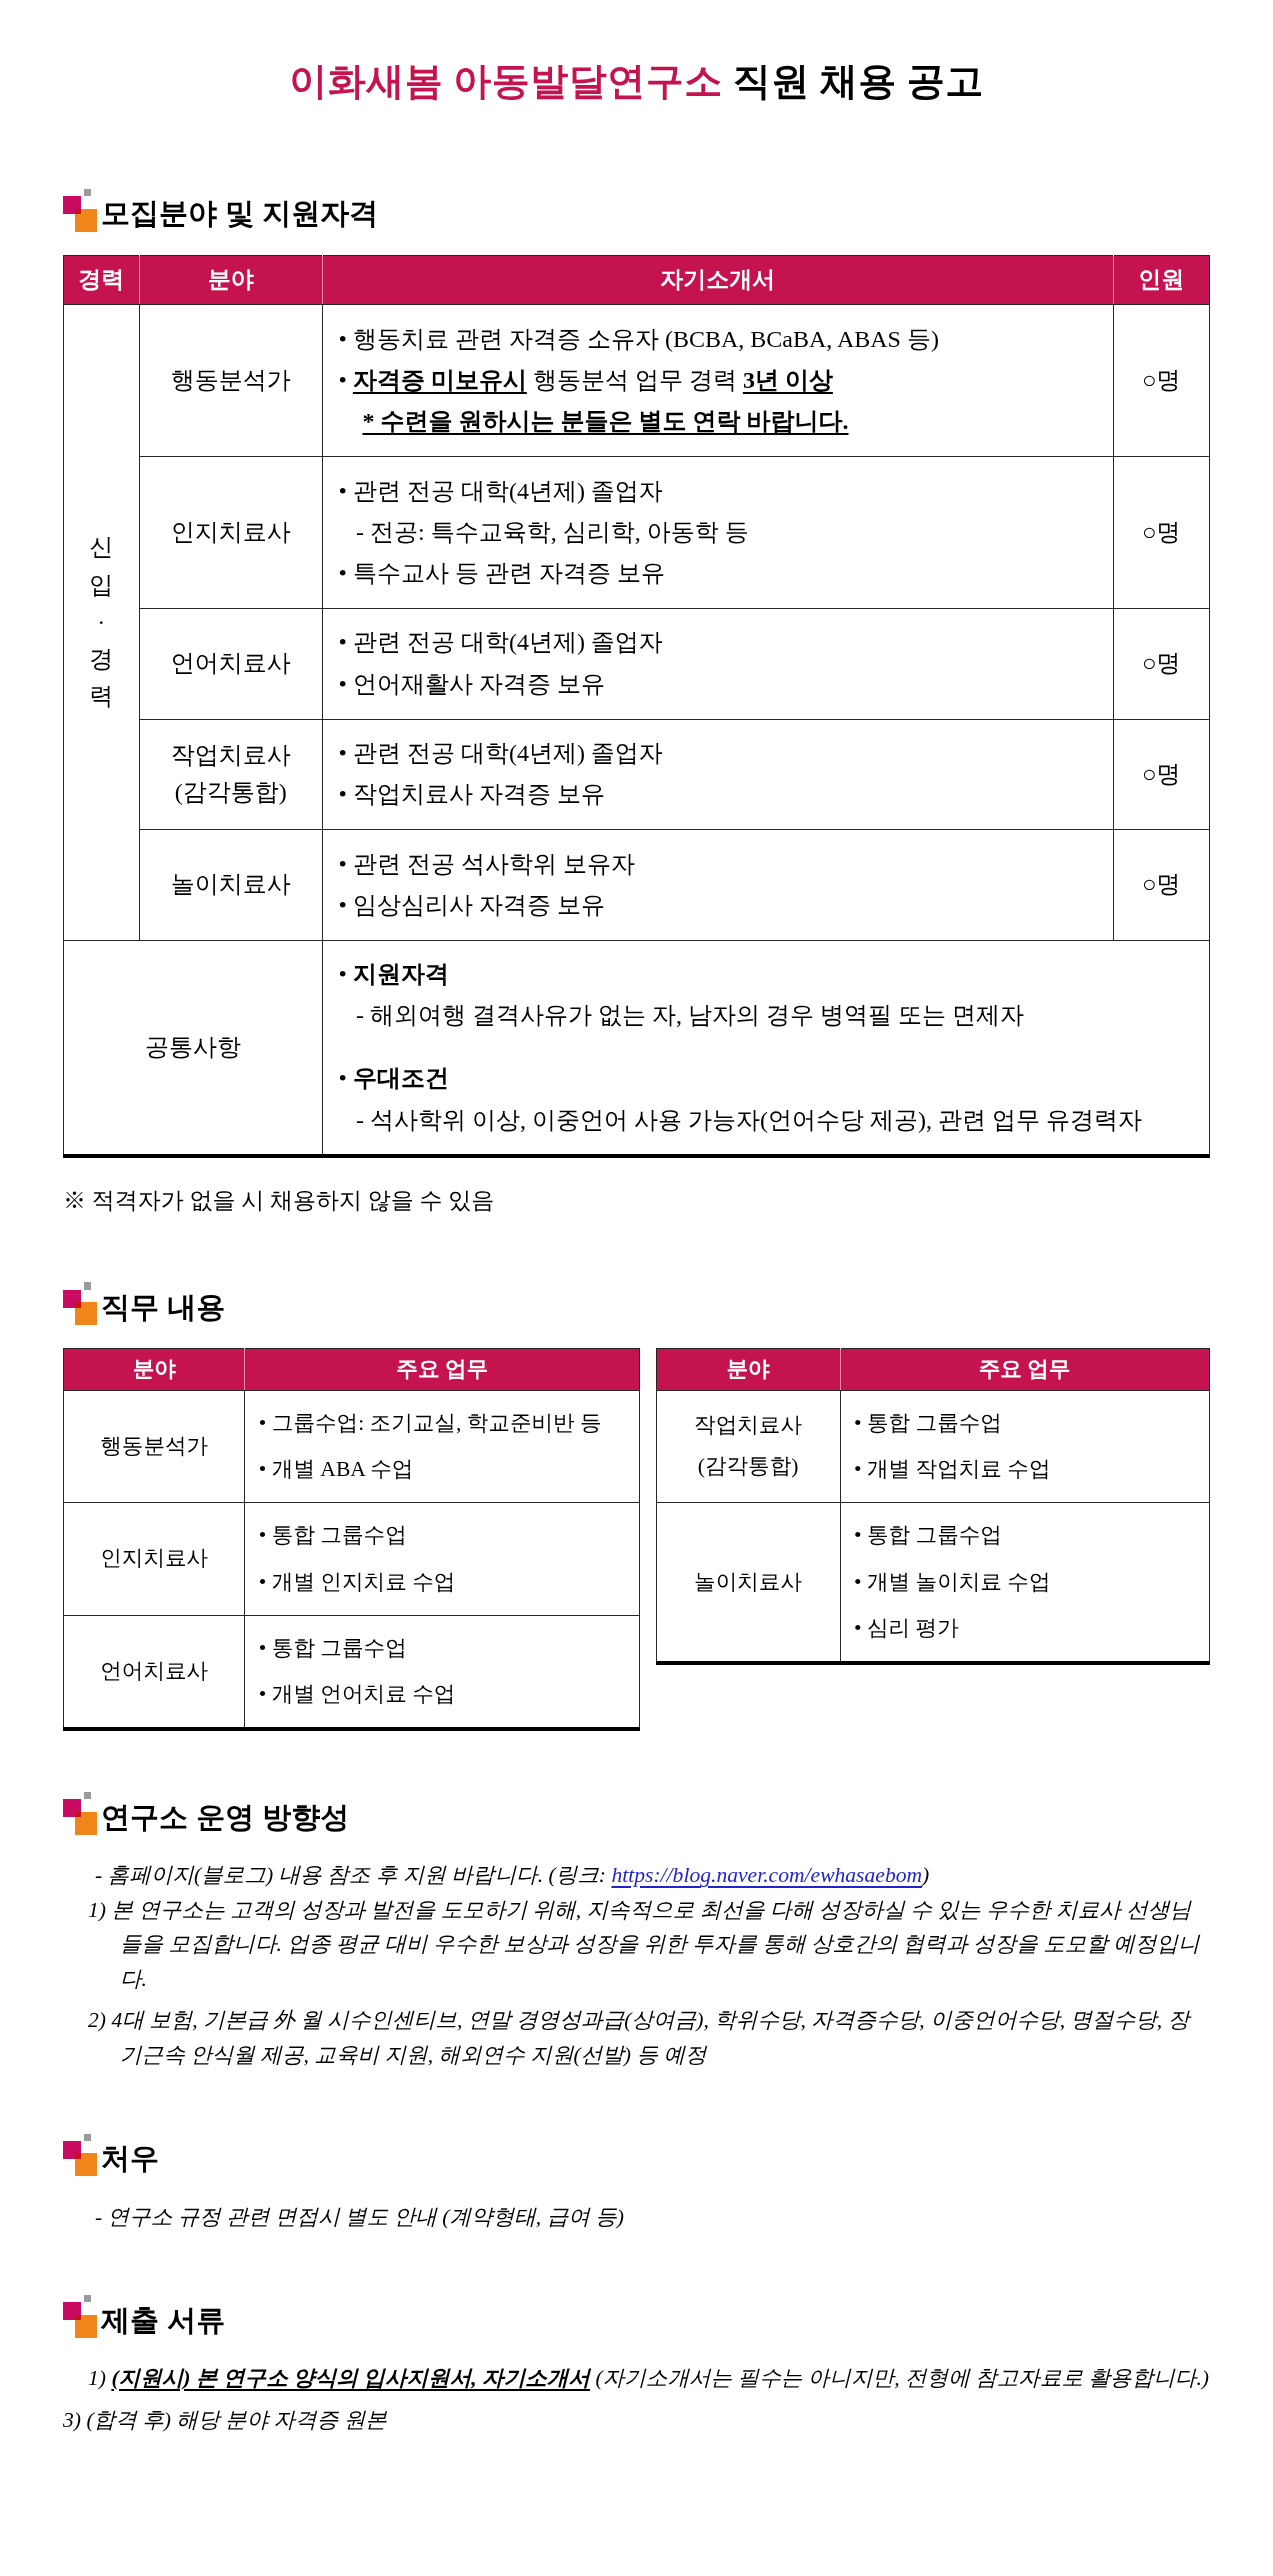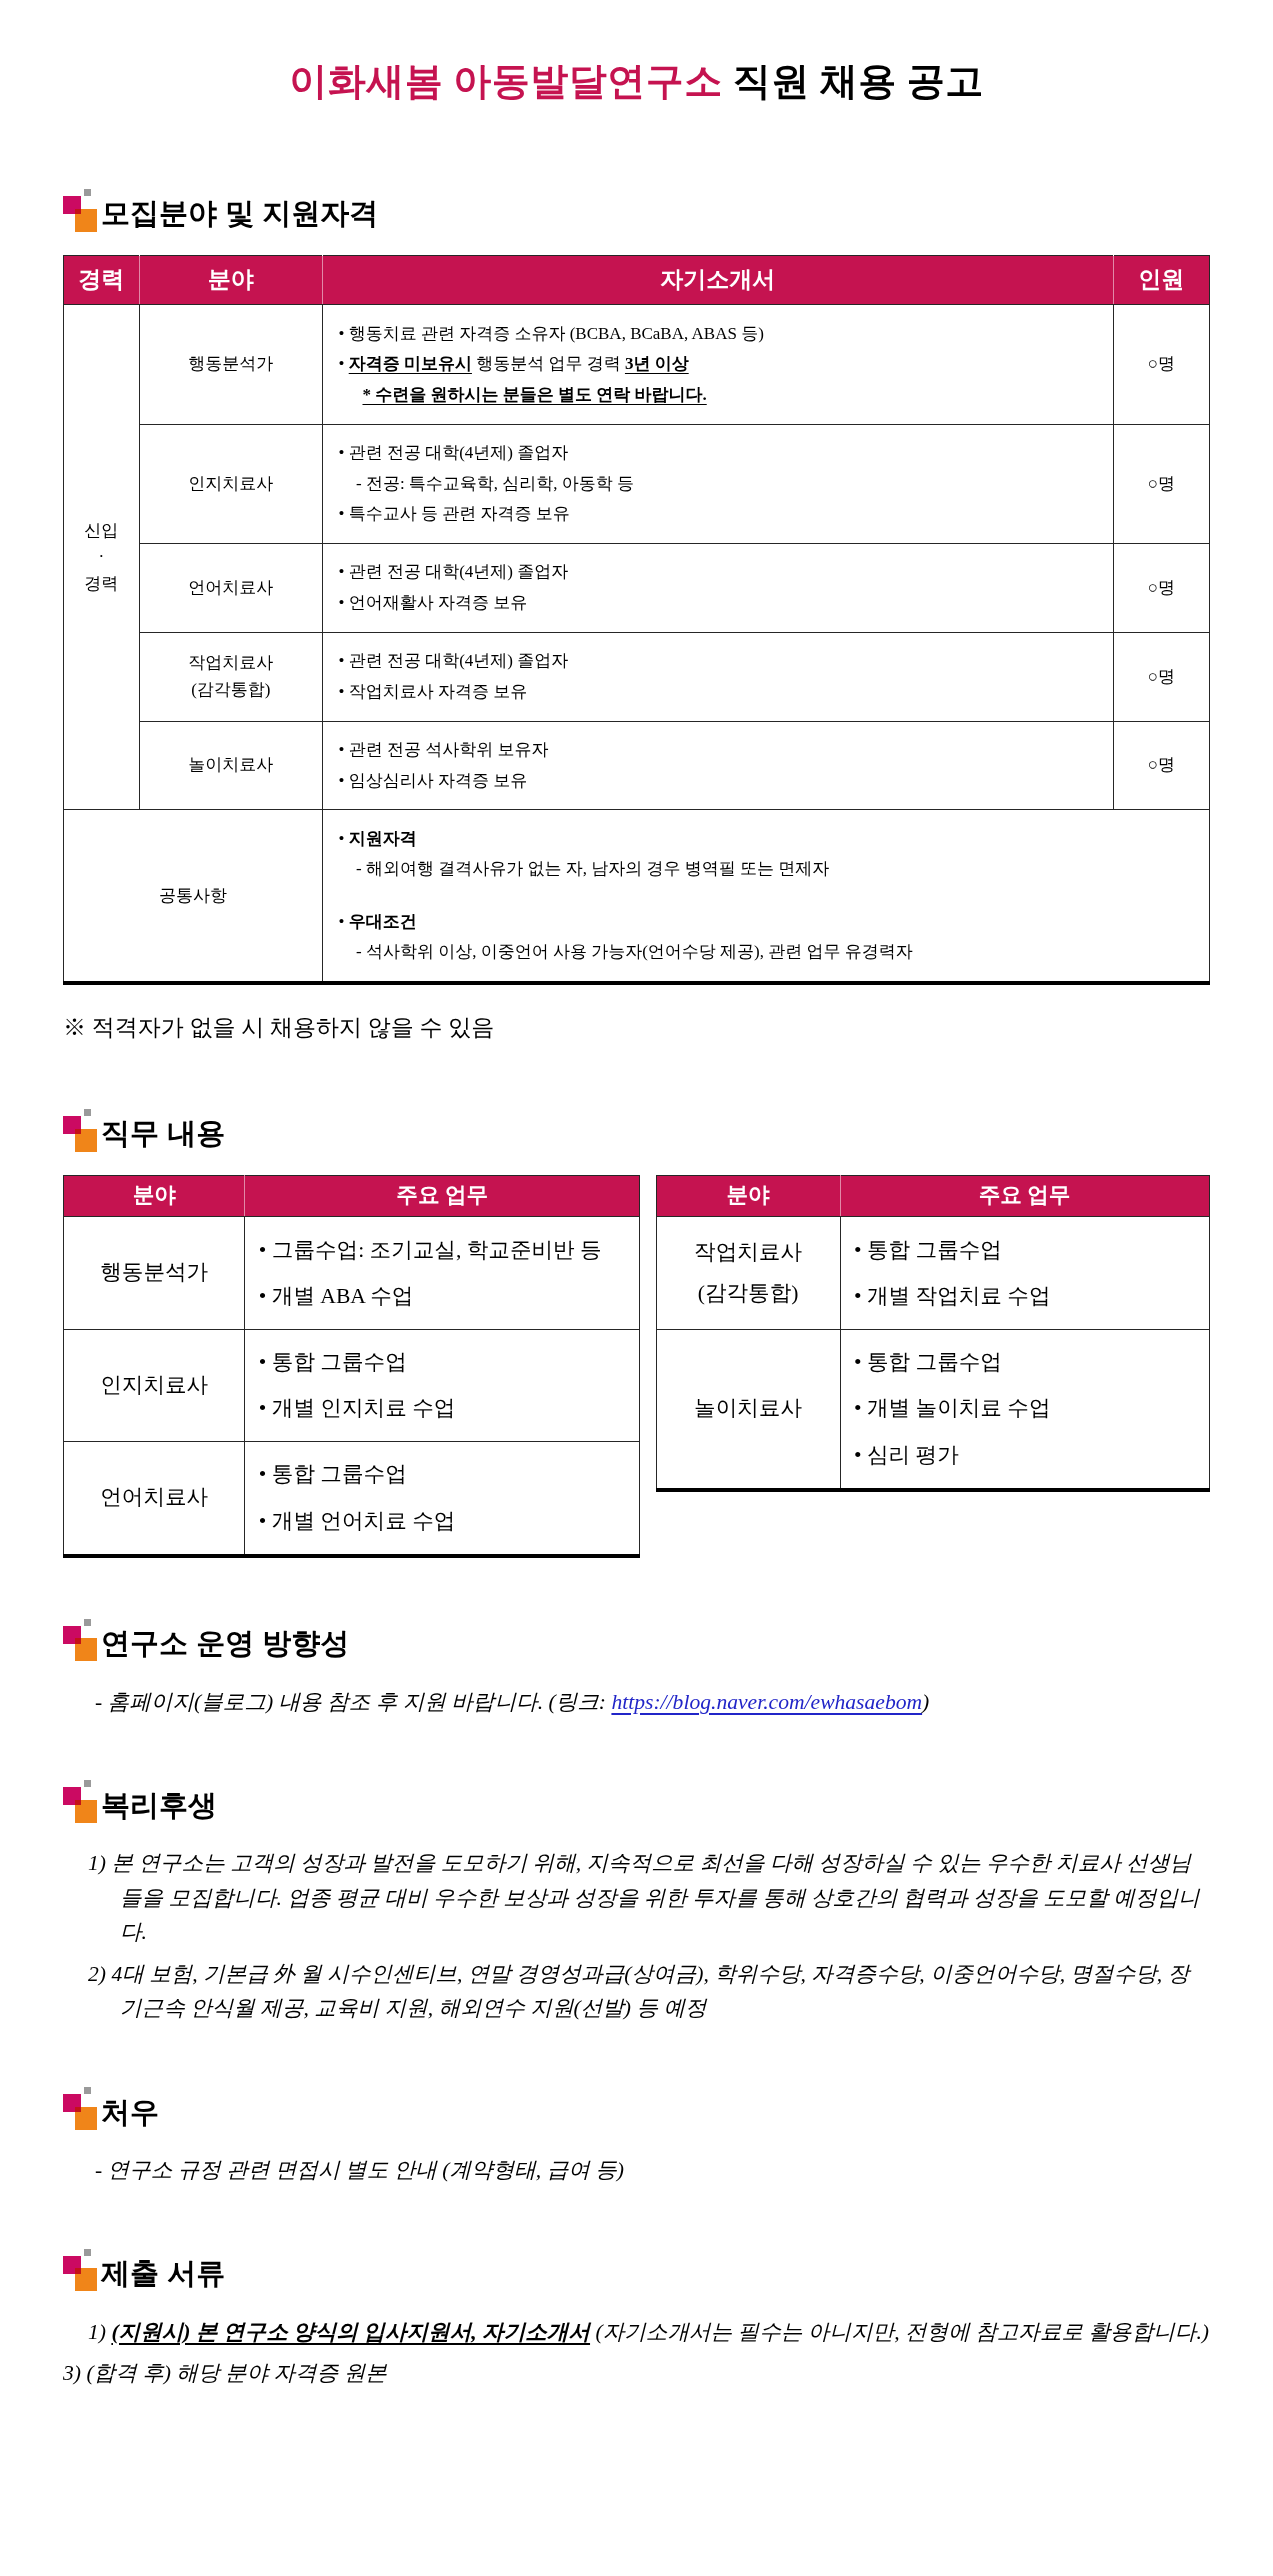--- a/index.html
+++ b/index.html
@@ -38,21 +38,21 @@
   table { border-collapse:collapse; }
   .tbl { width:100%; border:1.5px solid #262626; border-bottom:4.1px solid #000; }
   .tbl th {
     background:#C51350; color:#fff; font-weight:bold;
     font-size:23px; padding:10.3px 5.2px; line-height:1.2;
     border-bottom:1.5px solid #262626;
   }
   .tbl th + th { border-left:1px solid rgba(255,255,255,.5); }
   .tbl td {
     border:1.5px solid #262626;
-    font-size:17px; line-height:1.55;
+    font-size:24px; line-height:1.55;
     padding:11.3px 13.4px; vertical-align:middle;
   }
   .c { text-align:center; }
   .pre { white-space:pre-line; }
 
   
   .tbl-recruit td.qual { padding:13.4px 15.5px; }
   .qline { padding:2.1px 0; }
   .bu { font-weight:bold; text-decoration:underline; text-underline-offset:3.6px; }
   .q-note { padding-left:24px; }
@@ -248,29 +248,20 @@
     <span class="sec-icon">
         <i class="sq-m"></i>
         <i class="sq-o"></i>
         <i class="sq-x"></i>
         <i class="sq-g"></i>
       </span>
     <h2>연구소 운영 방향성</h2>
   </div>
   <div class="bodyline indent1"><span>- 홈페이지(블로그) 내용 참조 후 지원 바랍니다. (링크: </span><span class="link">https://blog.naver.com/ewhasaebom</span><span>)</span></div>
 
-  <div class="sec tight">
-    <span class="sec-icon">
-        <i class="sq-m"></i>
-        <i class="sq-o"></i>
-        <i class="sq-x"></i>
-        <i class="sq-g"></i>
-      </span>
-    <h2>복리후생</h2>
-  </div>
   <div class="bodyline hang" style="padding-left:57px;text-indent:-32px">1) 본 연구소는 고객의 성장과 발전을 도모하기 위해, 지속적으로 최선을 다해 성장하실 수 있는 우수한 치료사 선생님들을 모집합니다. 업종 평균 대비 우수한 보상과 성장을 위한 투자를 통해 상호간의 협력과 성장을 도모할 예정입니다.</div>
   <div class="bodyline hang mt-sm" style="padding-left:57px;text-indent:-32px">2) 4대 보험, 기본급 外 월 시수인센티브, 연말 경영성과급(상여금), 학위수당, 자격증수당, 이중언어수당, 명절수당, 장기근속 안식월 제공, 교육비 지원, 해외연수 지원(선발) 등 예정</div>
 
   <div class="sec tight">
     <span class="sec-icon">
         <i class="sq-m"></i>
         <i class="sq-o"></i>
         <i class="sq-x"></i>
         <i class="sq-g"></i>
       </span>

